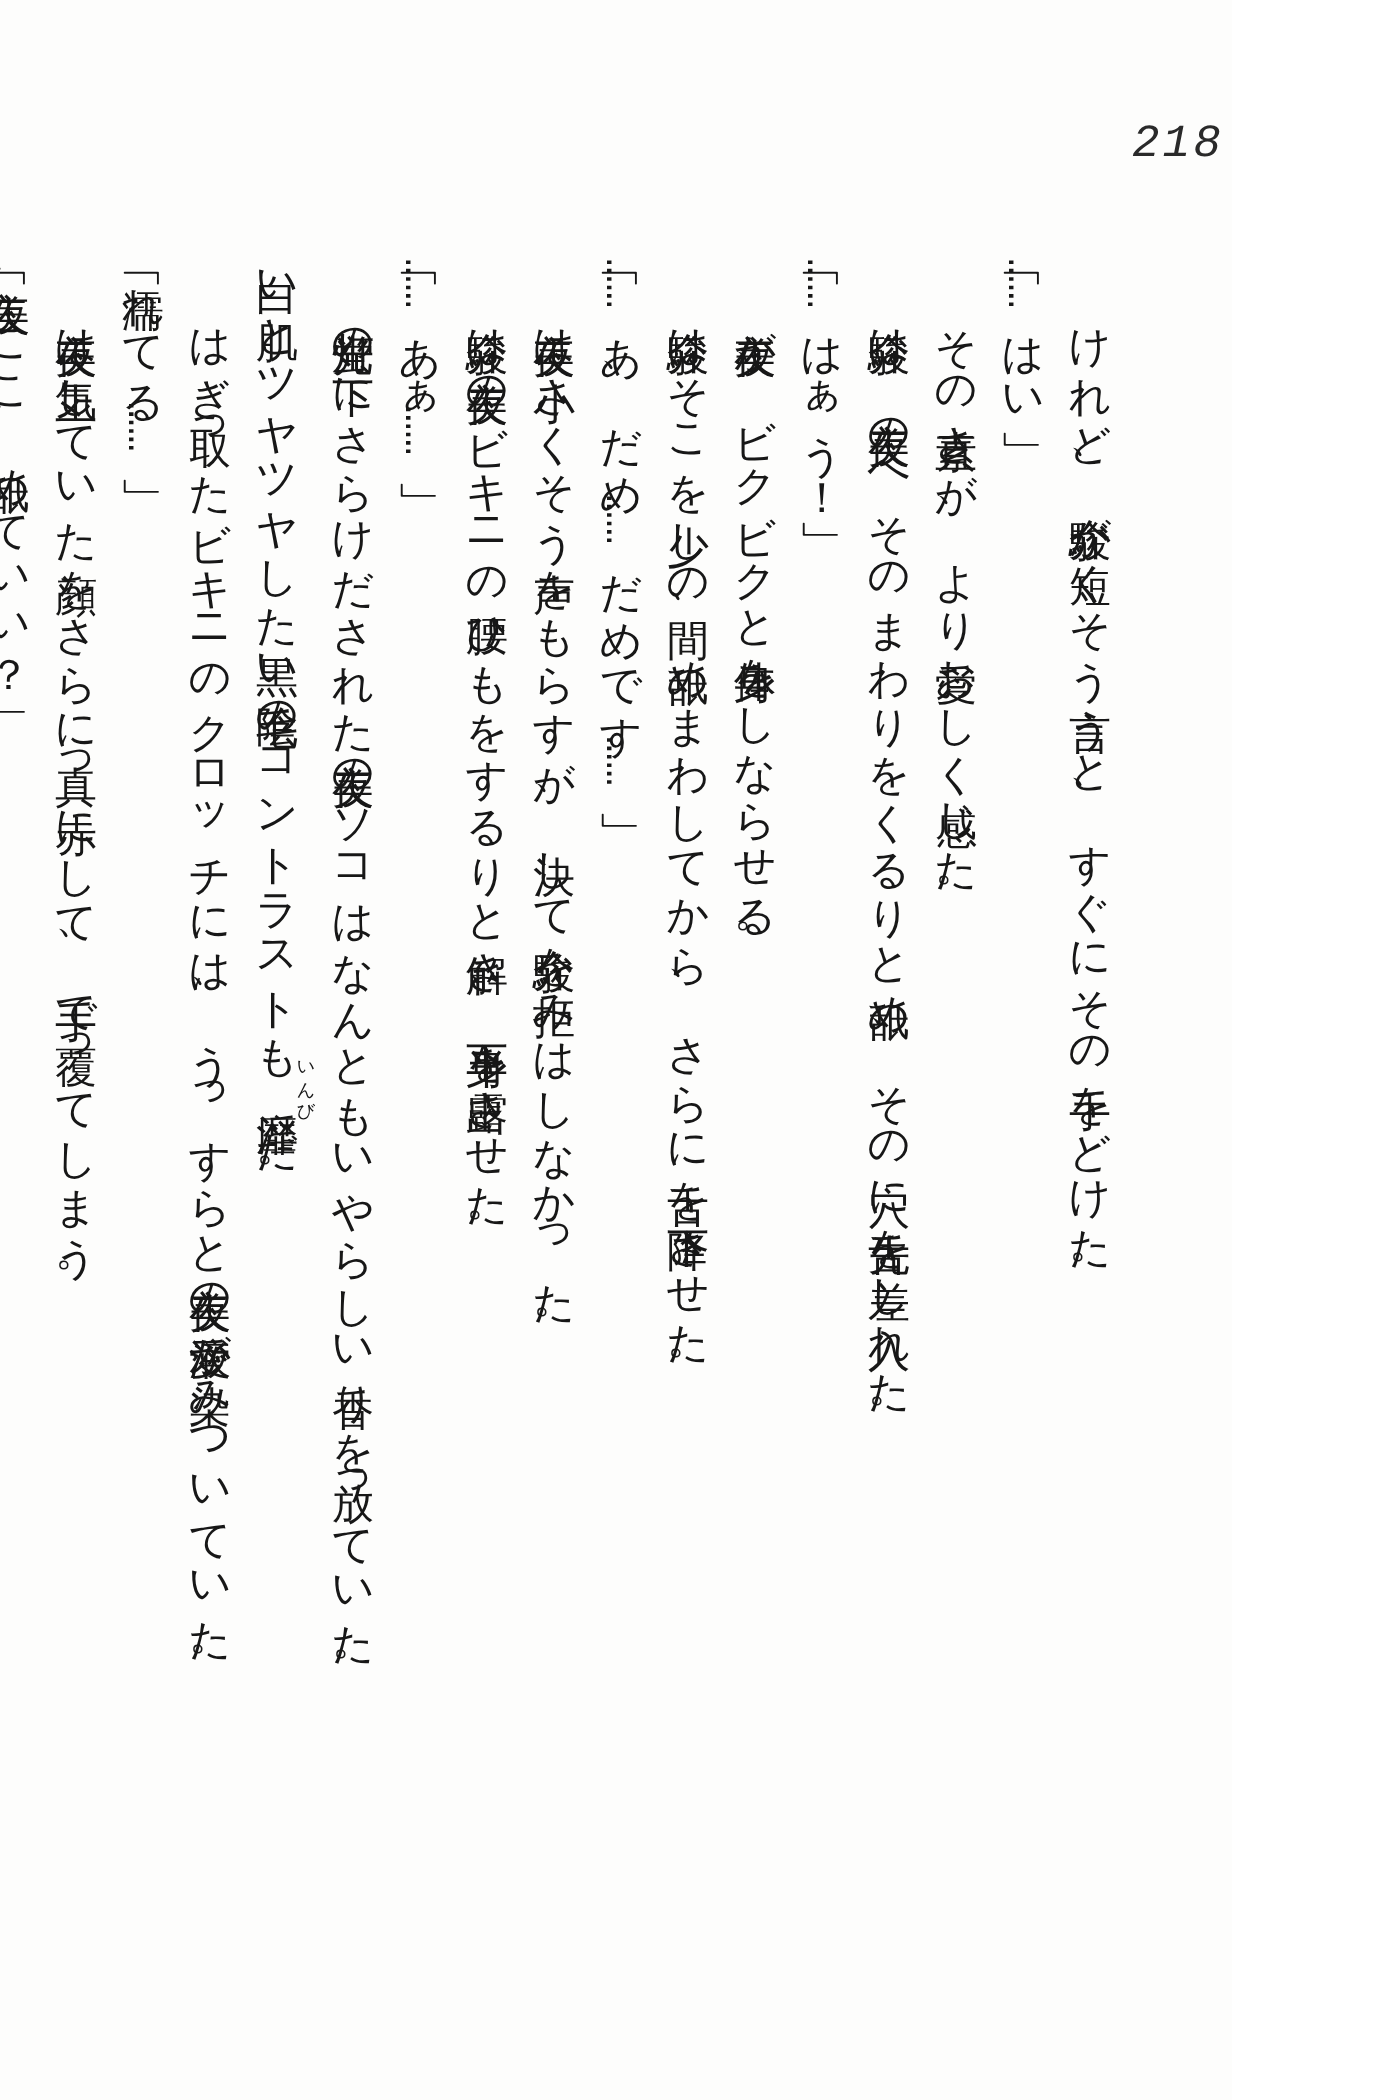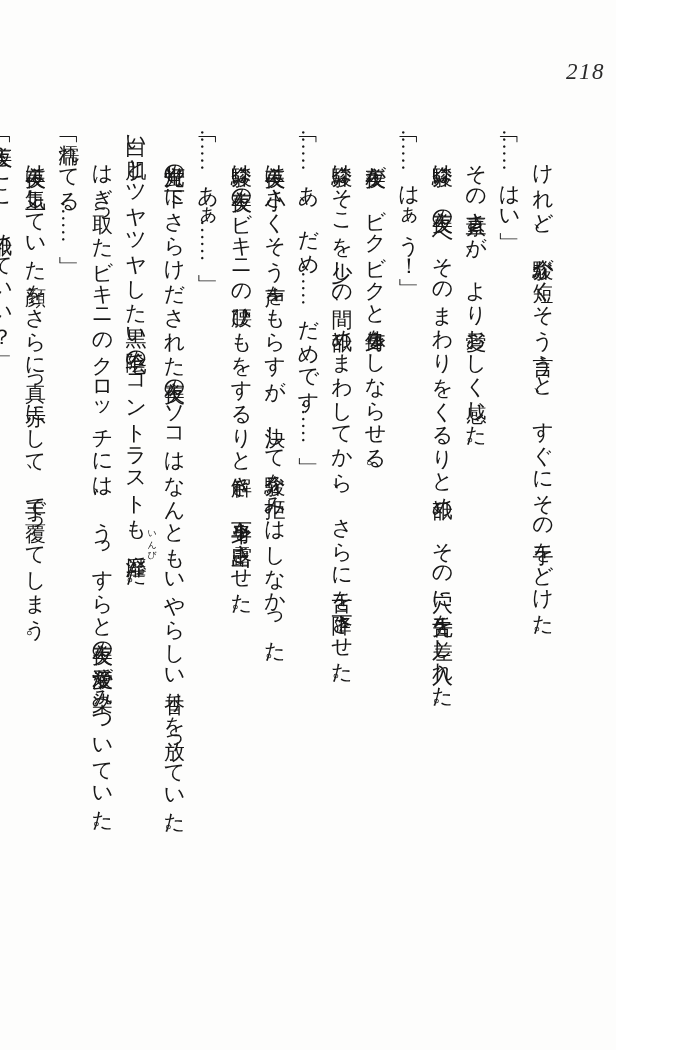--- a/index.html
+++ b/index.html
@@ -10,21 +10,21 @@
     width: 690px;
     height: 1050px;
     overflow: hidden;
     background: #ffffff;
   }
   .page {
     position: relative;
     width: 616px;
     height: 1050px;
     background: #fdfdfc;
-    font-family: Liberation Serif, serif;
+    font-family: Liberation Mono, monospace;
   }
   .page-number {
     position: absolute;
     left: 566px;
     top: 59px;
     font-style: italic;
     font-size: 23px;
     letter-spacing: 1.5px;
     color: #2a2a2a;
   }

